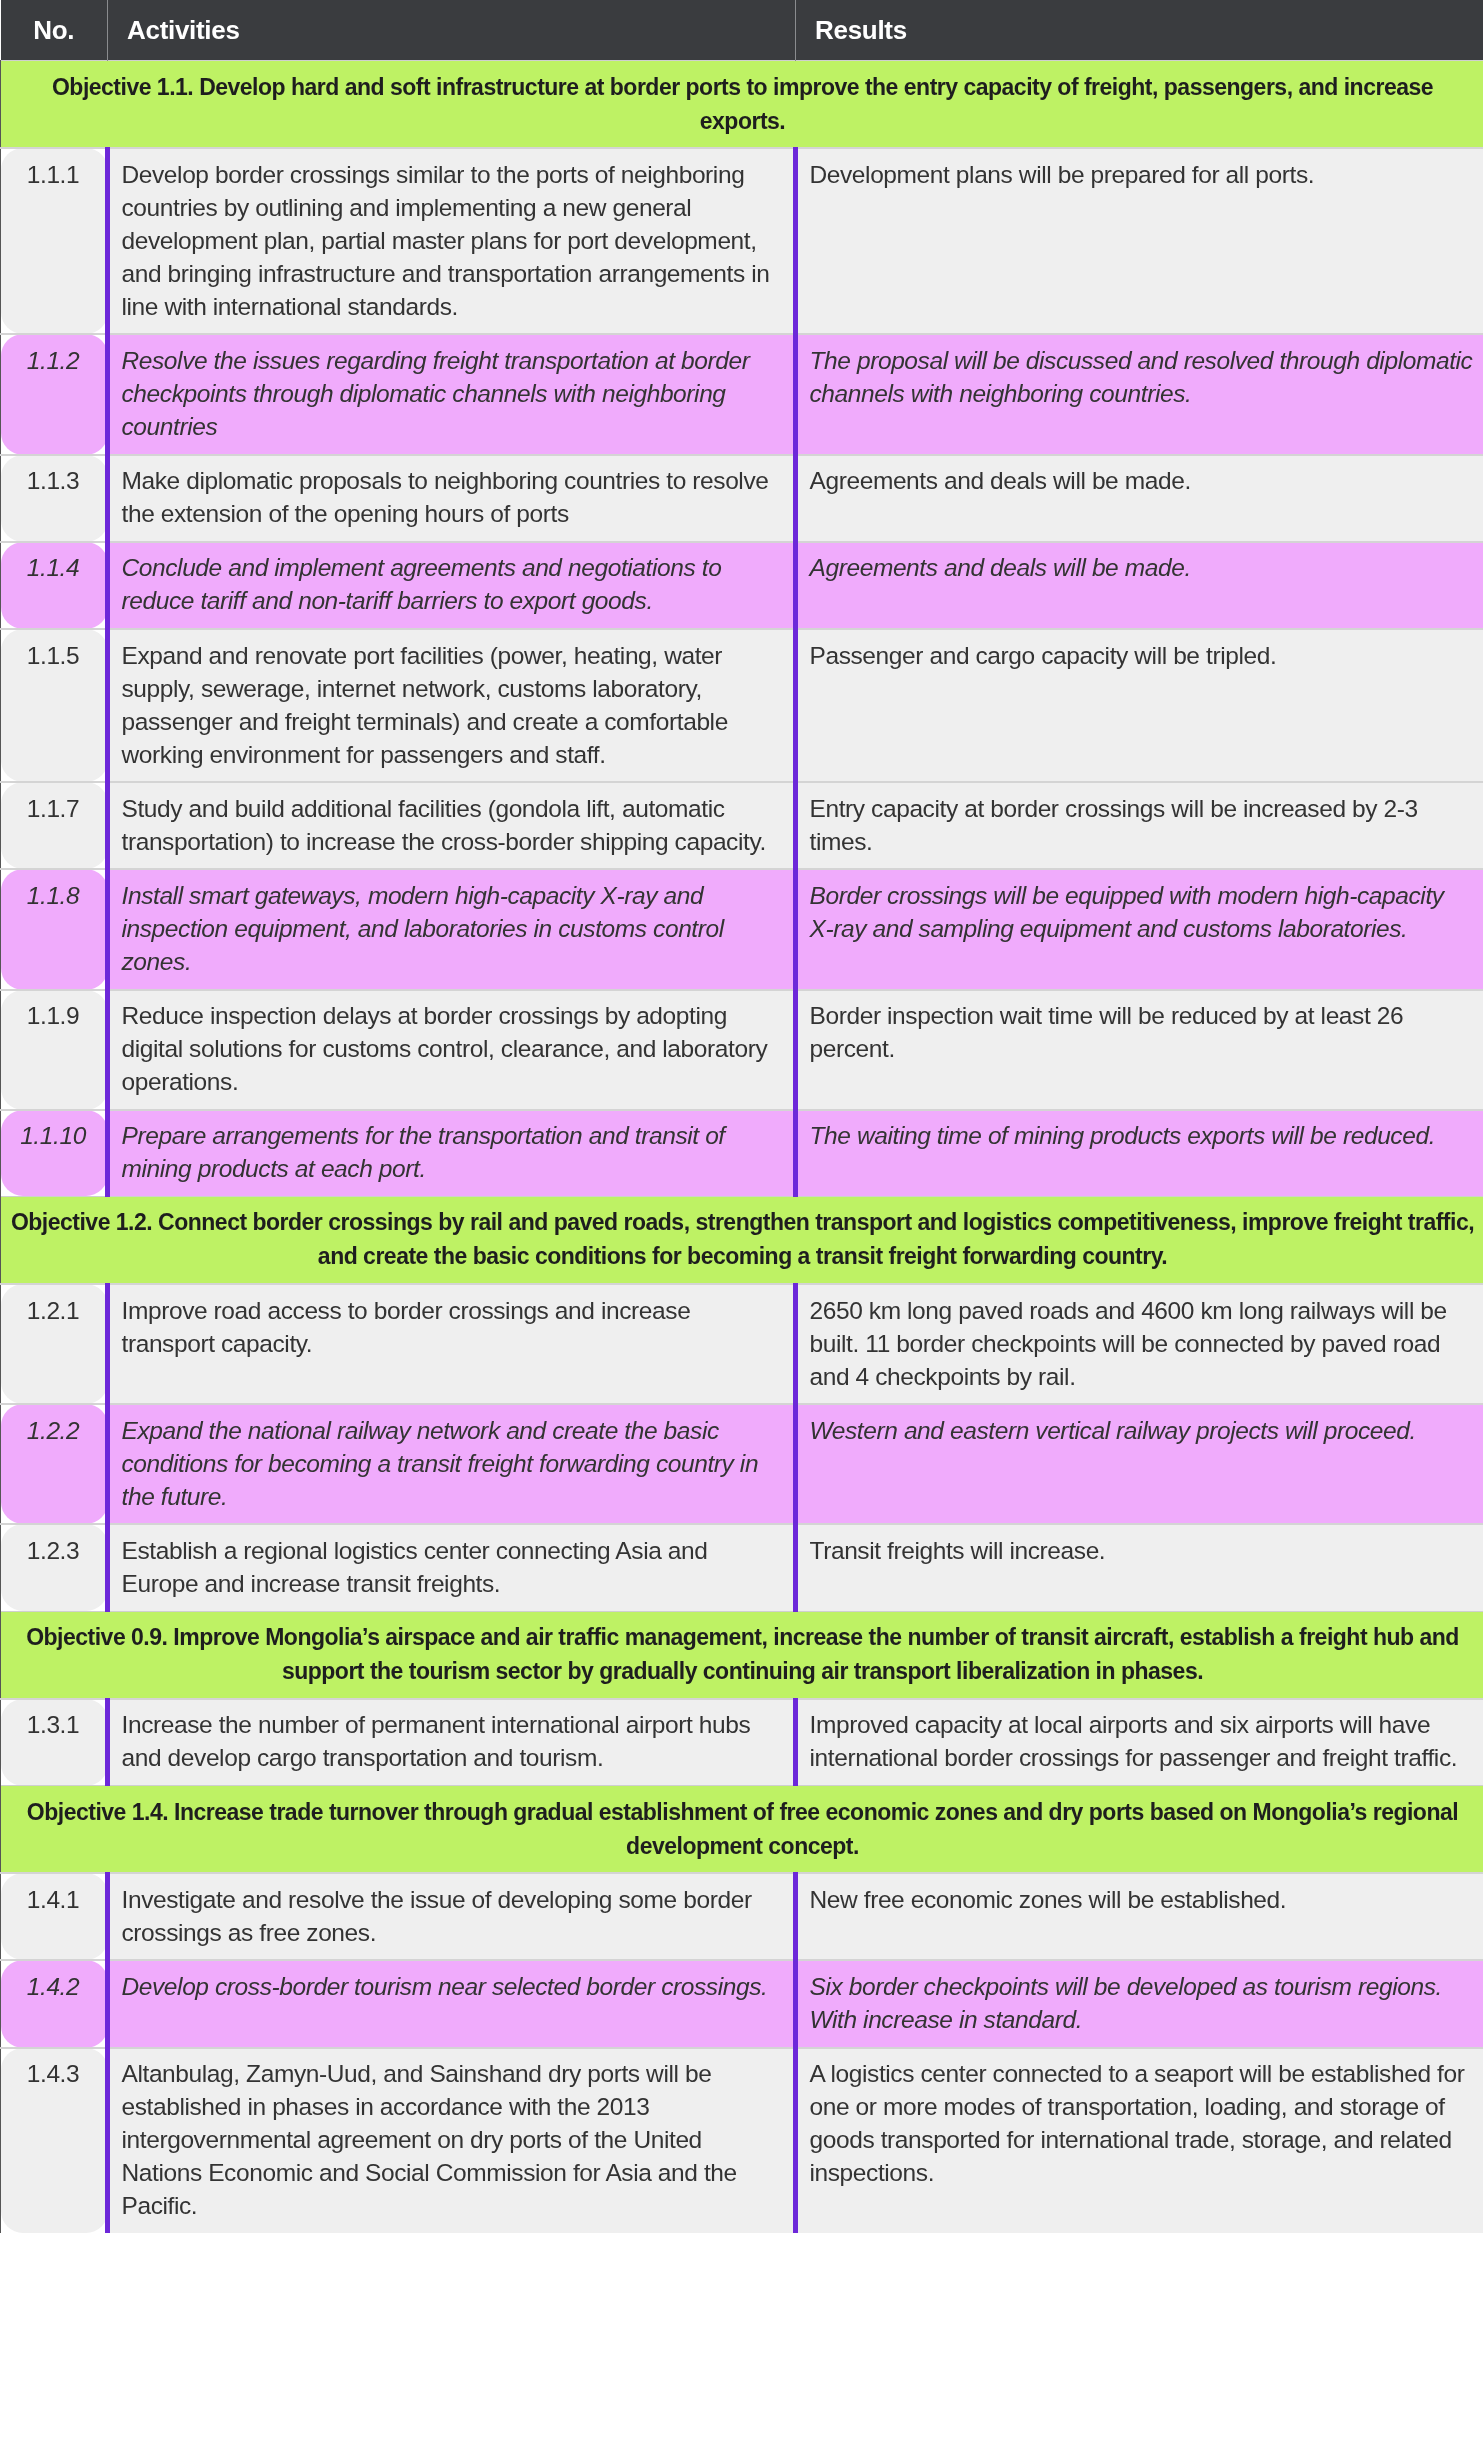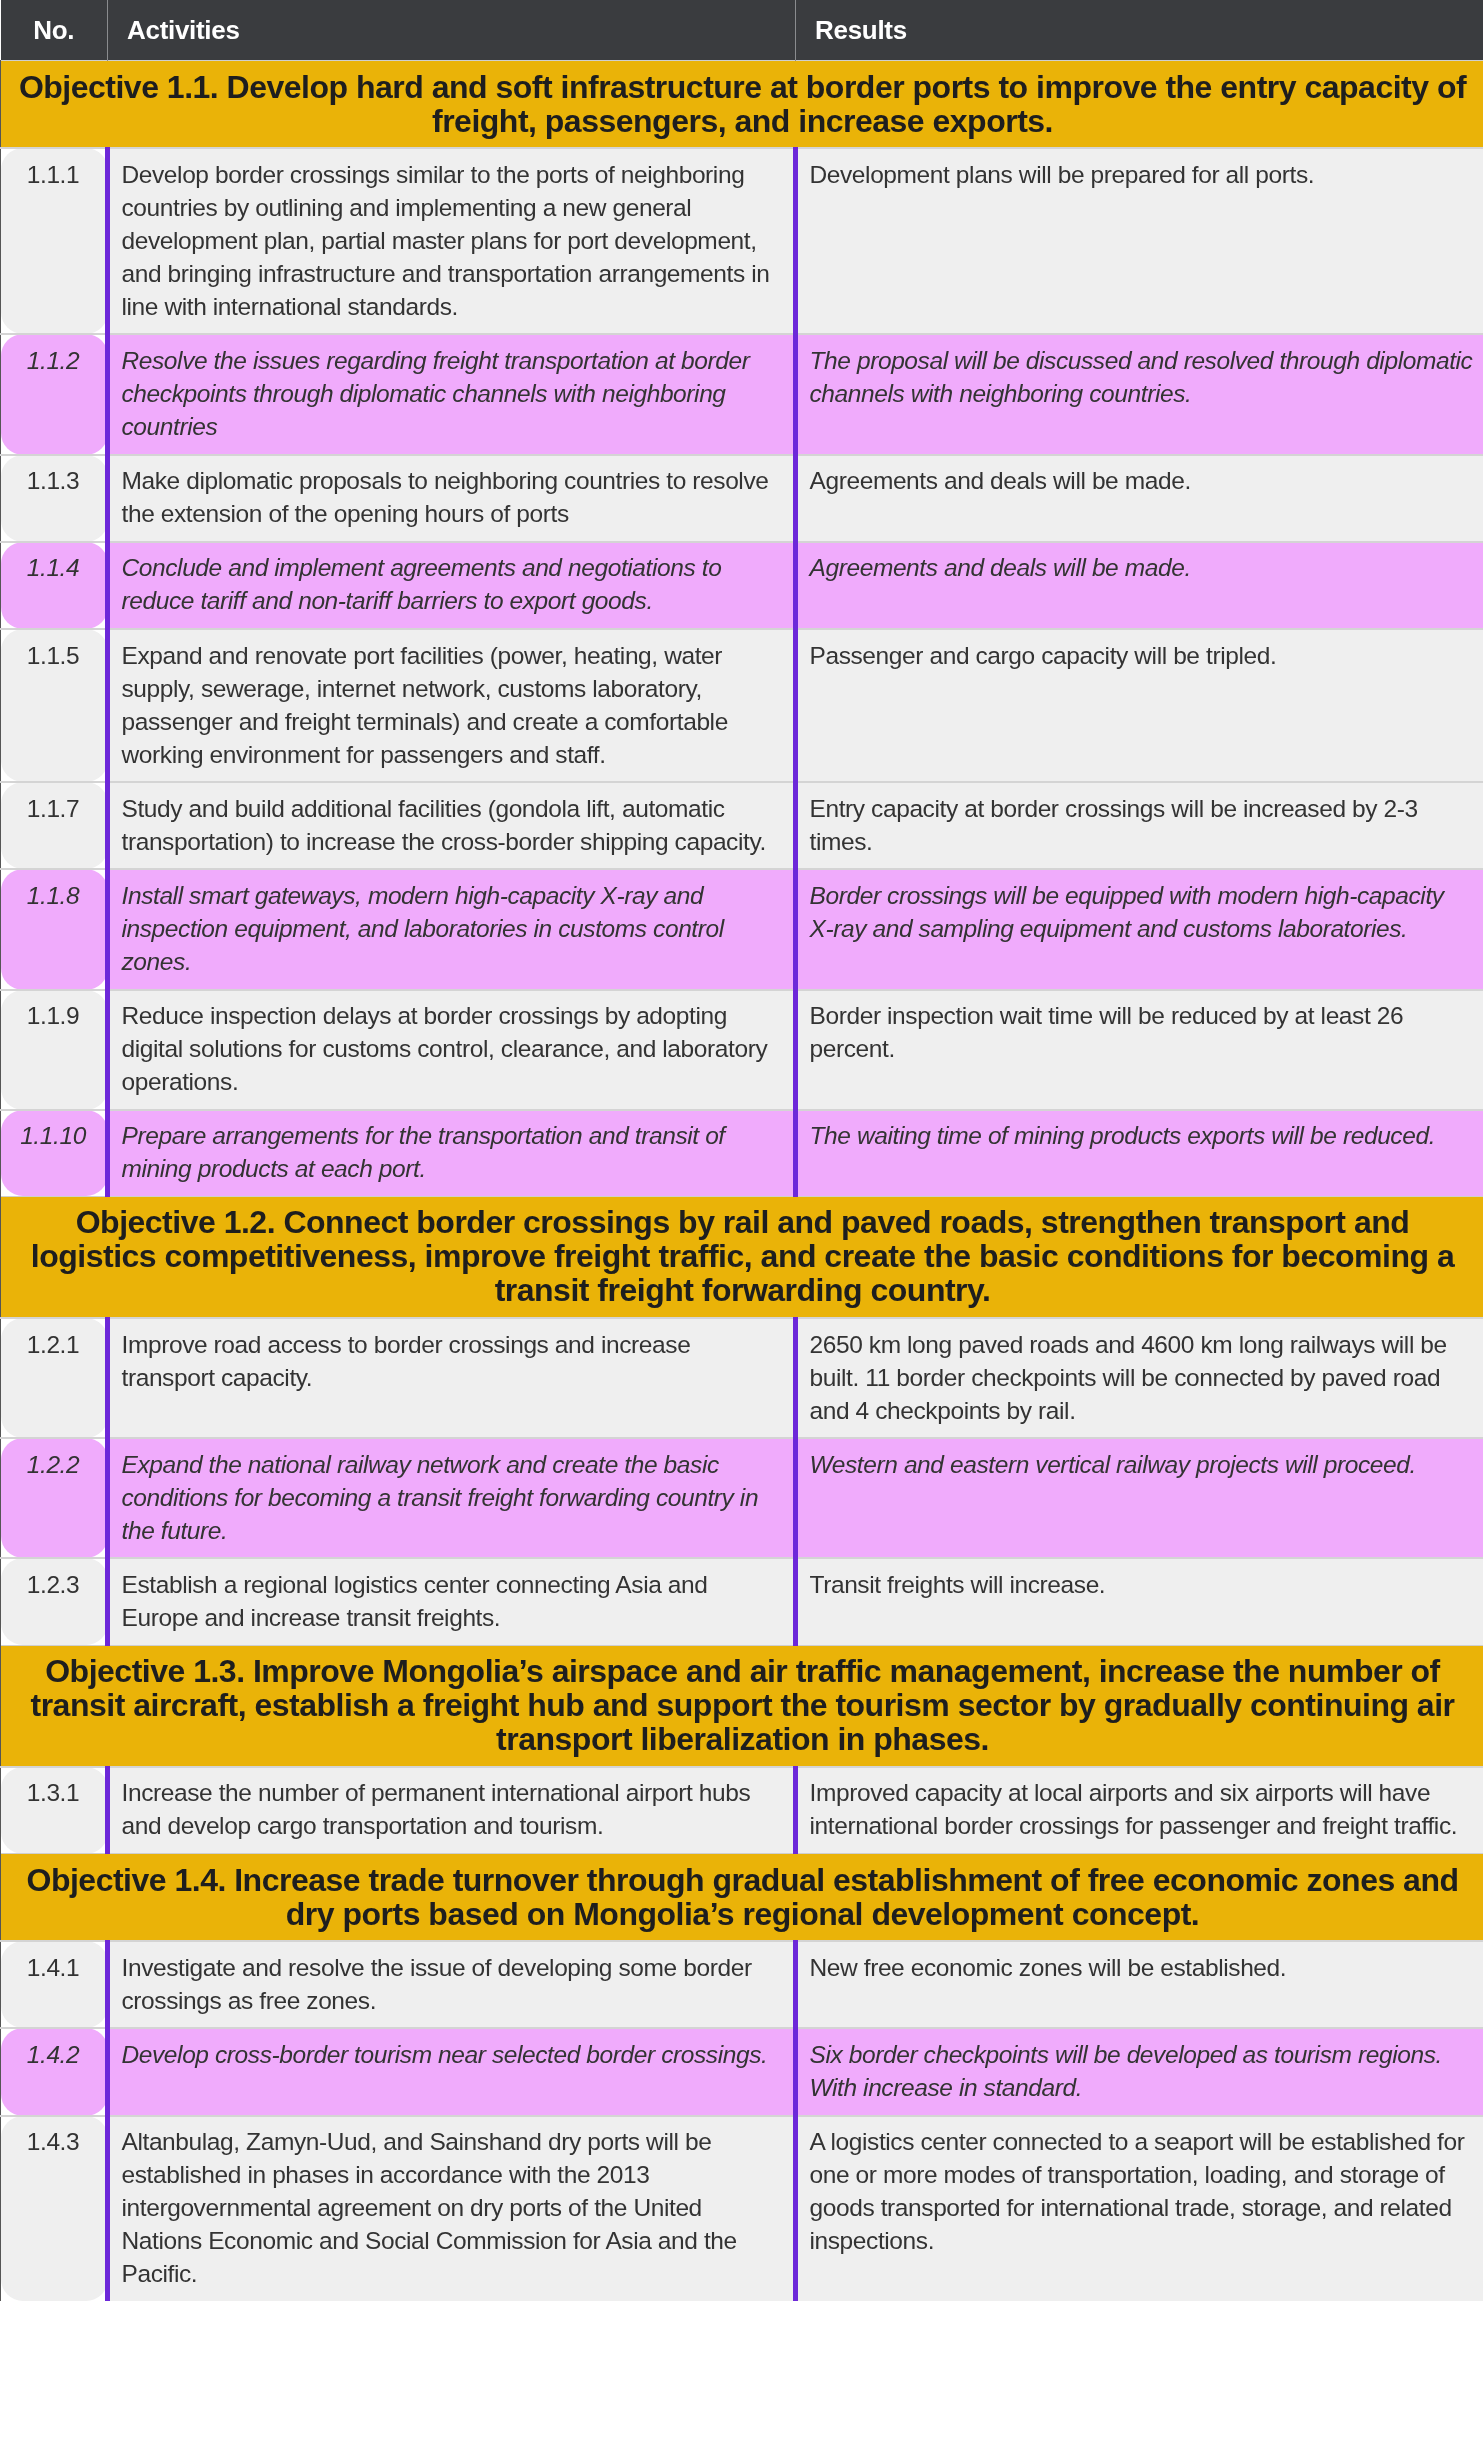--- a/index.html
+++ b/index.html
@@ -8,21 +8,21 @@
   col.c-no { width:107px; }
   col.c-act { width:688px; }
   col.c-res { width:689px; }
   thead th {
     background:#3a3c3f; color:#ffffff; font-weight:bold; font-size:26px;
     text-align:left; height:60px; padding:0 19px; border-left:1px solid #8a8c8f;
     letter-spacing:-0.3px;
   }
   thead th:first-child { border-left:none; text-align:center; }
   tr.objective td {
-    background:#eab308; text-align:center; font-weight:bold; font-size:32px;
+    background:#bef264; text-align:center; font-weight:bold; font-size:23px;
     line-height:34px; padding:8.6px 9.6px 9.6px; border-top:1.9px solid #cfcfcf; border-bottom:1.9px solid #cfcfcf;
     color:#1e1e1e; letter-spacing:-0.5px; border-left:1px solid #555; border-right:1px solid #555;
   }
   tr.act td {
     vertical-align:top; font-size:24.5px; line-height:33px; padding:8.6px 11.5px 10.6px 11.5px;
     border-top:2.9px solid #d4d4d4; border-left:5px solid #6d28d9; color:#333333; letter-spacing:-0.4px;
   }
   tr.act td:first-child { text-align:center; padding-left:3.8px; padding-right:3.8px; border-left:1px solid #555;border-radius:22px; }
   tr.act td:last-child { border-right:1px solid #555; }
   tr.act.gray td { background:#efefef; }
@@ -105,21 +105,21 @@
         <td>1.2.2</td>
         <td>Expand the national railway network and create the basic conditions for becoming a transit freight forwarding country in the future.</td>
         <td>Western and eastern vertical railway projects will proceed.</td>
       </tr>
       <tr class="act gray">
         <td>1.2.3</td>
         <td>Establish a regional logistics center connecting Asia and Europe and increase transit freights.</td>
         <td>Transit freights will increase.</td>
       </tr>
       <tr class="objective">
-        <td colspan="3">Objective 1.3. Improve Mongolia’s airspace and air traffic management, increase the number of transit aircraft, establish a freight hub and support the tourism sector by gradually continuing air transport liberalization in phases.</td>
+        <td colspan="3">Objective 0.9. Improve Mongolia’s airspace and air traffic management, increase the number of transit aircraft, establish a freight hub and support the tourism sector by gradually continuing air transport liberalization in phases.</td>
       </tr>
       <tr class="act gray">
         <td>1.3.1</td>
         <td>Increase the number of permanent international airport hubs and develop cargo transportation and tourism.</td>
         <td>Improved capacity at local airports and six airports will have international border crossings for passenger and freight traffic.</td>
       </tr>
       <tr class="objective">
         <td colspan="3">Objective 1.4. Increase trade turnover through gradual establishment of free economic zones and dry ports based on Mongolia’s regional development concept.</td>
       </tr>
       <tr class="act gray">

